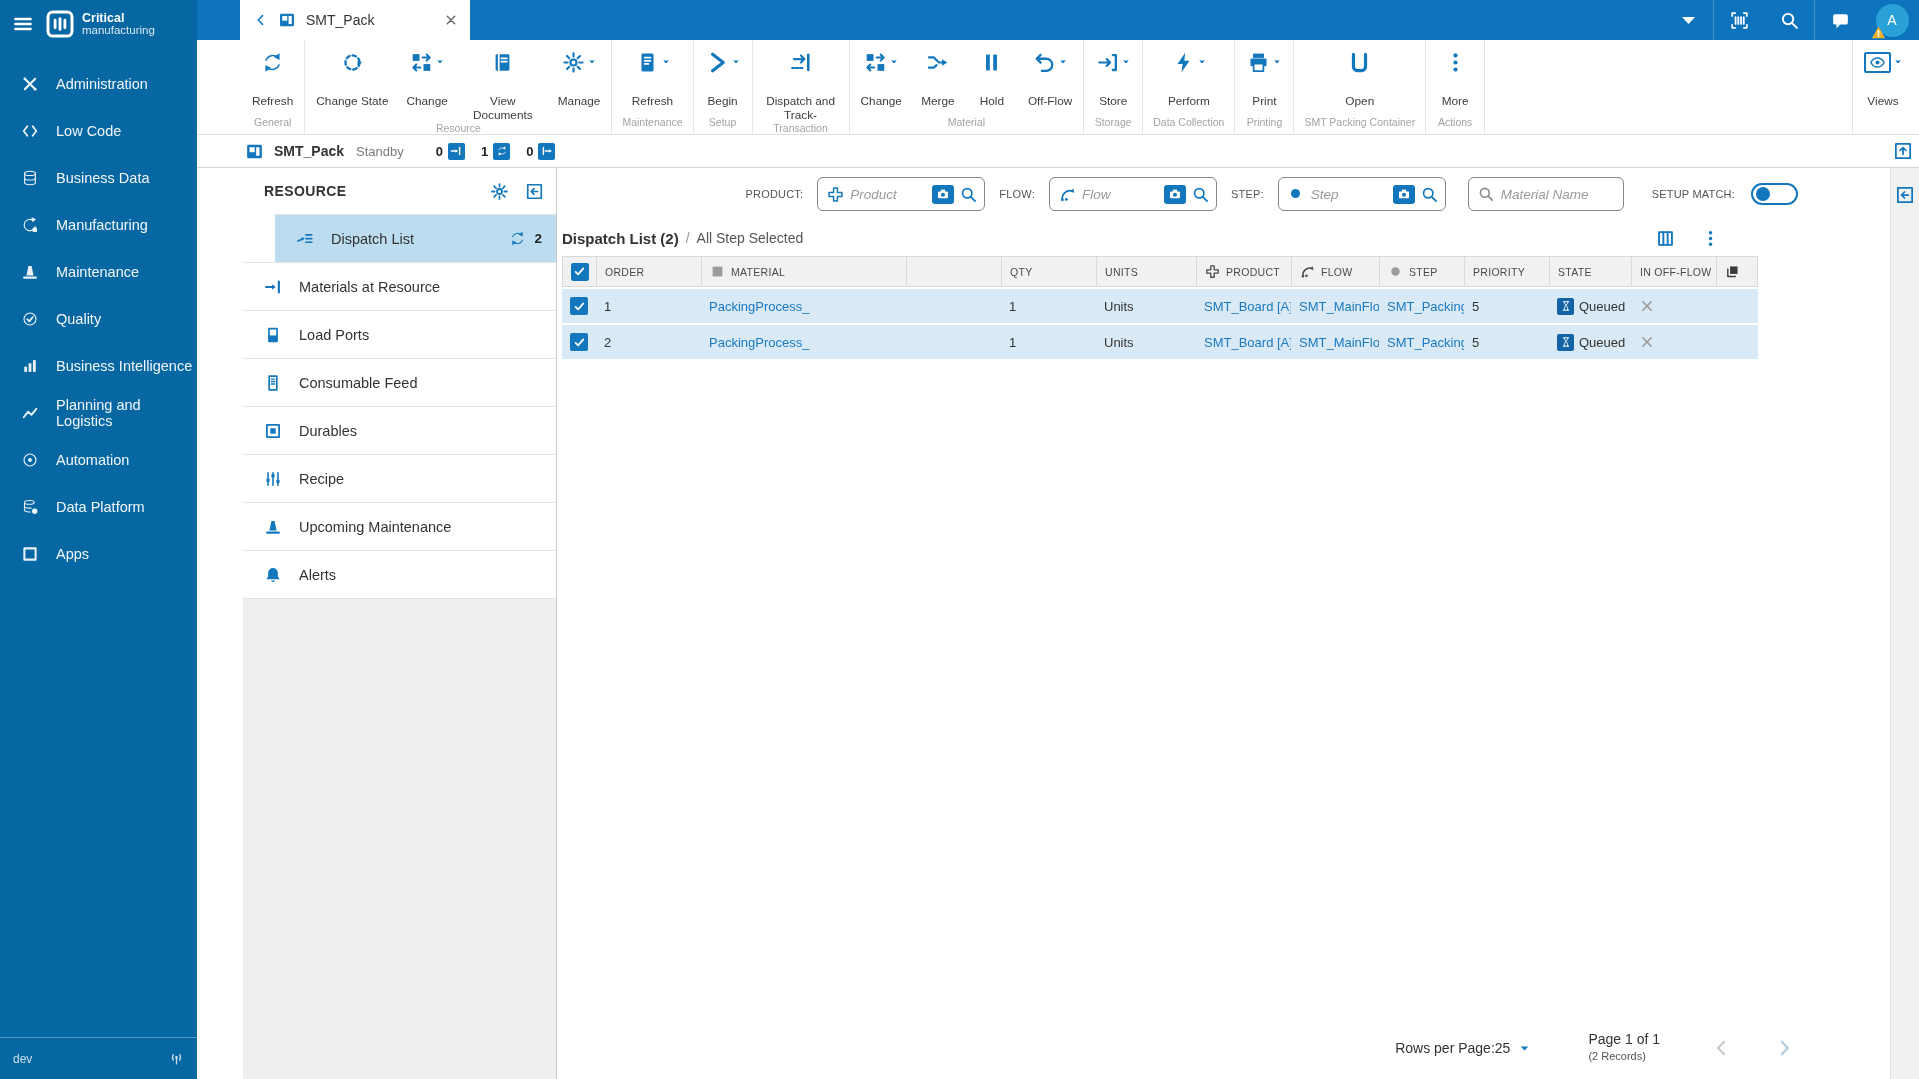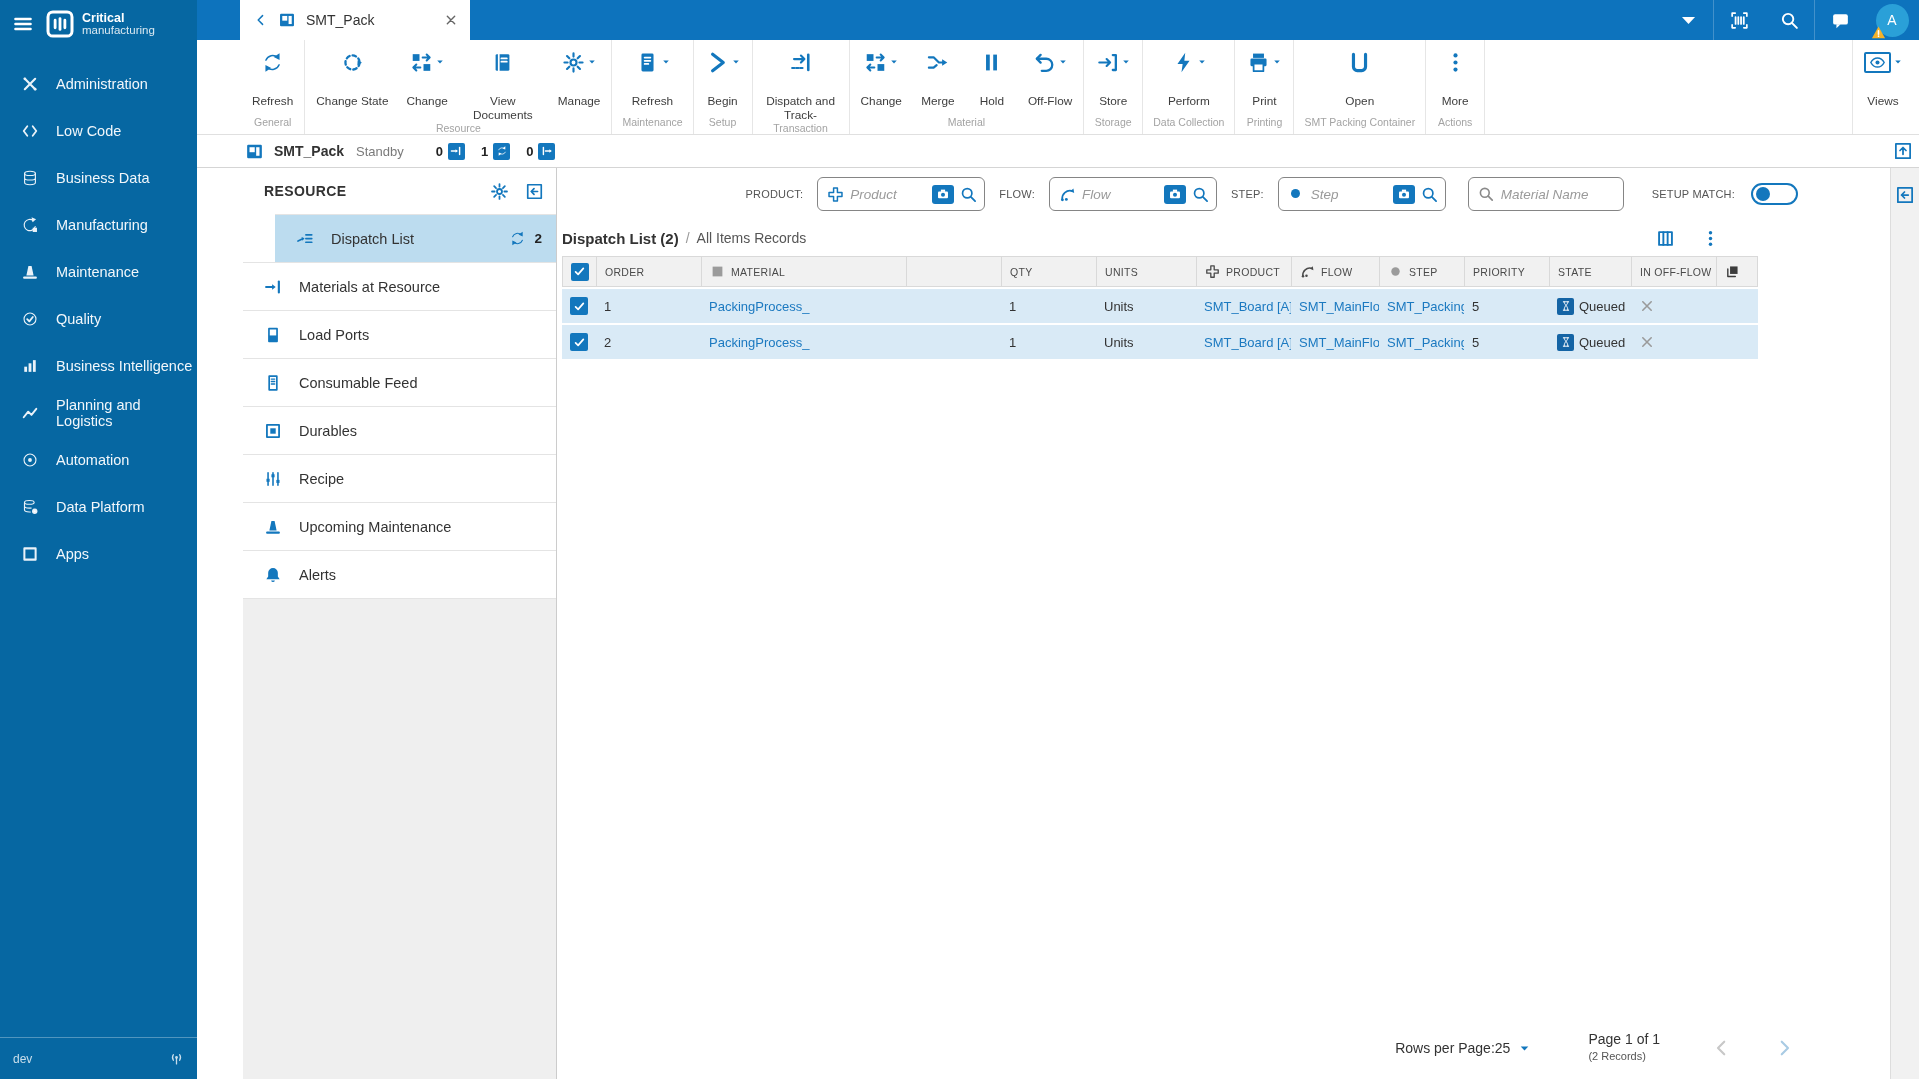--- a/index.html
+++ b/index.html
@@ -870,21 +870,21 @@
 
           <span class="flabel" style="margin-left:14px;">SETUP MATCH:</span>
           <span class="toggle">
               <span class="knob"></span>
             </span>
         </div>
 
         <div class="listheader">
           <span class="lh-title">Dispatch List (2)</span>
           <span class="lh-sep">/</span>
-          <span class="lh-sub">All Items Records</span>
+          <span class="lh-sub">All Step Selected</span>
           <span class="lh-icons">
             <span>
                 <svg class="ic" width="19" height="19" viewBox="0 0 16 16" fill="none" stroke="currentColor" stroke-linecap="round" stroke-linejoin="round">
                   <rect x="2.6" y="2.6" width="10.8" height="10.8" stroke-width="1.6"></rect>
                   <path d="M6.2 2.6v10.8M9.8 2.6v10.8" stroke-width="1.6"></path>
                 </svg>
               </span>
             <span>
                 <svg class="ic" width="19" height="19" viewBox="0 0 16 16" fill="none" stroke="currentColor" stroke-linecap="round" stroke-linejoin="round">
                   <circle cx="8" cy="3.1" r="1.45" fill="currentColor" stroke="none"></circle>

